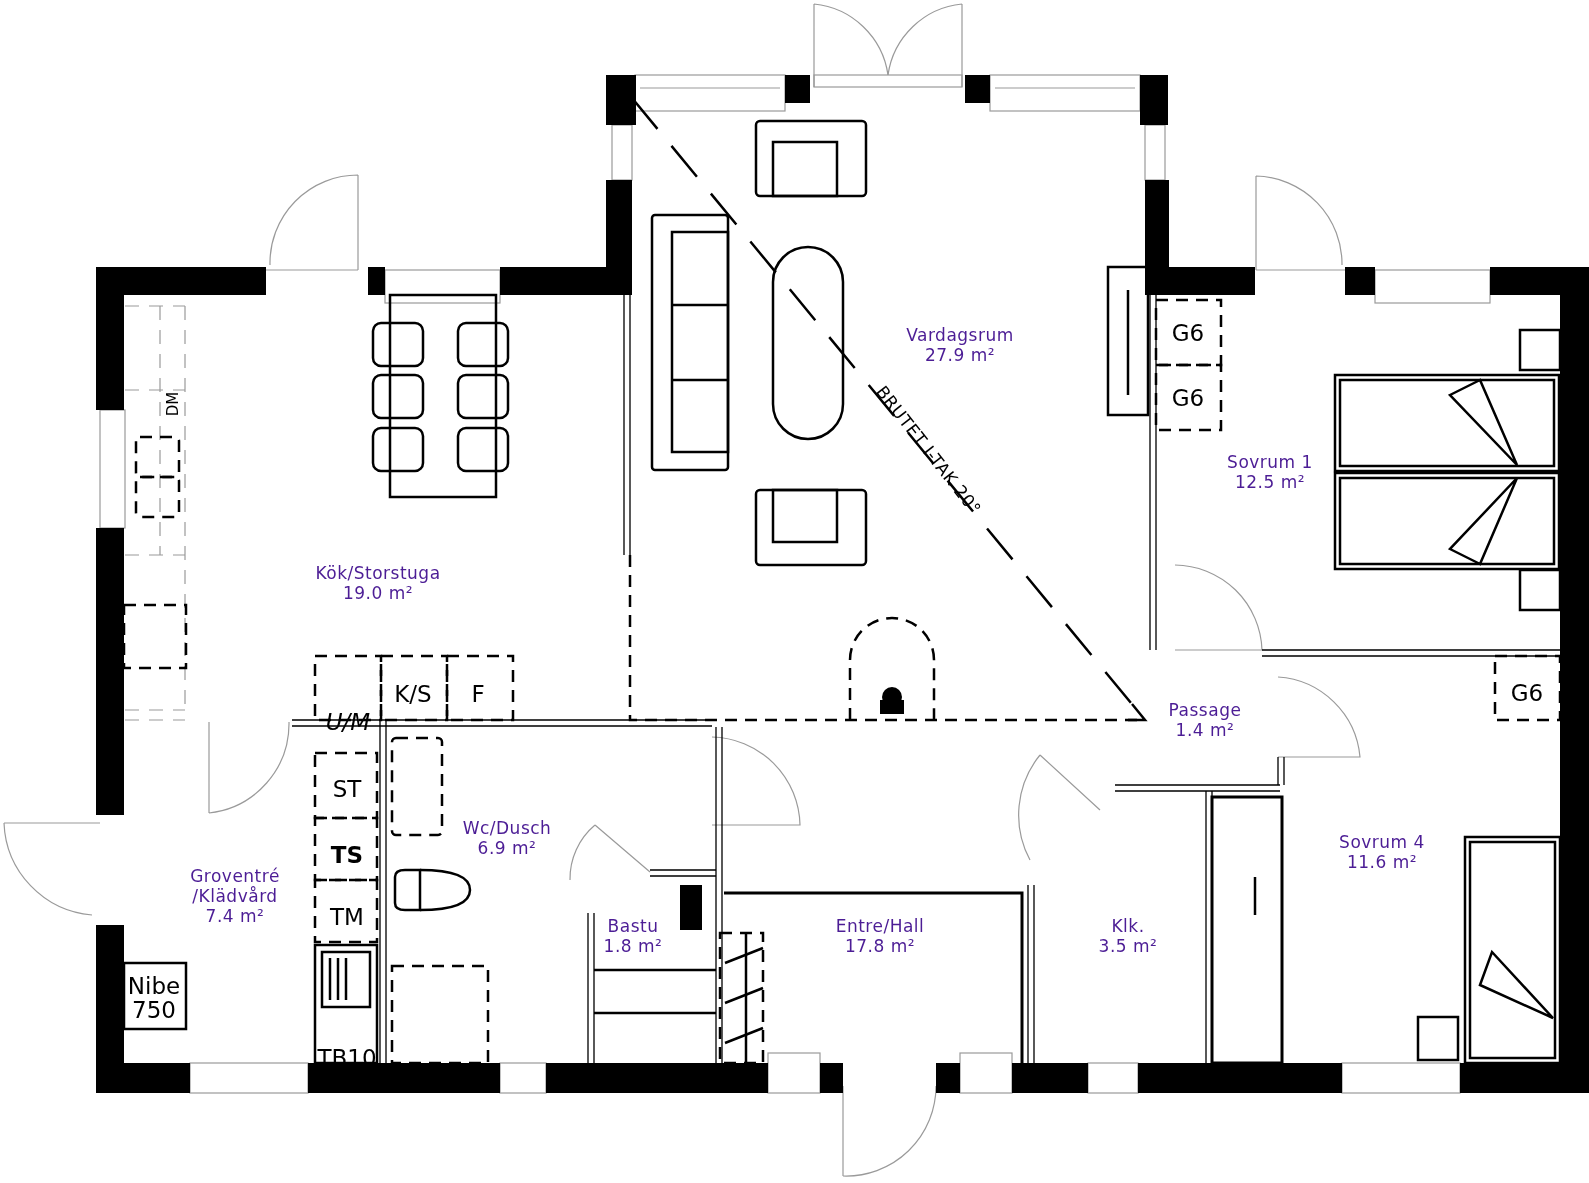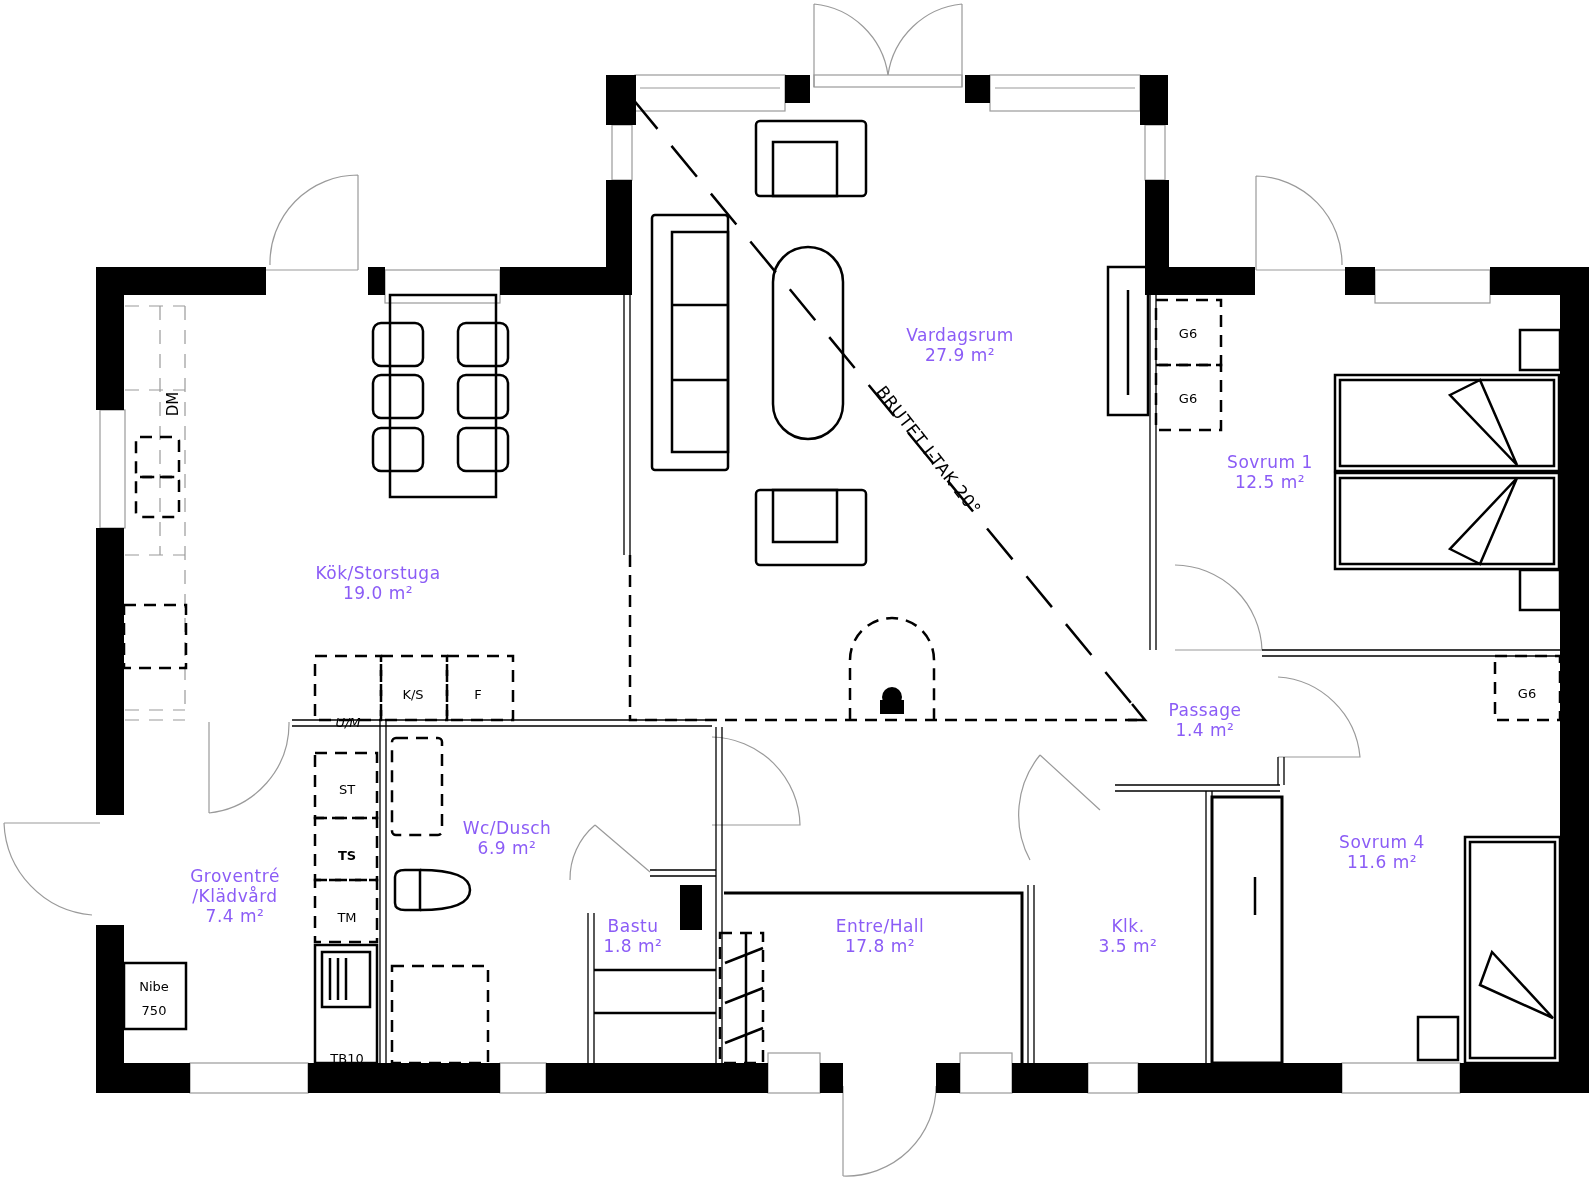--- a/index.html
+++ b/index.html
@@ -1,20 +1,20 @@
 <!DOCTYPE html>
 <html><head>
 <meta charset="utf-8">
 <style>
   html, body { margin: 0; padding: 0; background: #ffffff; }
   body { width: 1589px; height: 1183px; overflow: hidden; position: relative; font-family: "DejaVu Sans Mono", "Liberation Mono", monospace; }
   #plan { position: absolute; left: 0; top: 0; width: 1589px; height: 1183px; }
-  .lbl { position: absolute; text-align: center; color: #8b5cf6; font-family: "DejaVu Sans", "Liberation Sans", sans-serif; font-size: 17px; line-height: 20px; letter-spacing: 0.5px; white-space: nowrap; transform: translateX(-50%); }
+  .lbl { position: absolute; text-align: center; color: #4c1d95; font-family: "DejaVu Sans", "Liberation Sans", sans-serif; font-size: 17px; line-height: 20px; letter-spacing: 0.5px; white-space: nowrap; transform: translateX(-50%); }
   .lbl .area { display: block; }
-  .eq { position: absolute; font-family: "DejaVu Sans", "Liberation Sans", sans-serif; font-size: 13px; color: #000; transform: translate(-50%, -50%); white-space: nowrap; }
+  .eq { position: absolute; font-family: "DejaVu Sans", "Liberation Sans", sans-serif; font-size: 23px; color: #000; transform: translate(-50%, -50%); white-space: nowrap; }
   .roof { position: absolute; left: 880px; top: 378px; transform: rotate(52deg); transform-origin: left center; font-family: "DejaVu Sans", "Liberation Sans", sans-serif; font-size: 17px; letter-spacing: 0.5px; white-space: nowrap; }
   .dm { position: absolute; left: 173px; top: 404px; transform: translate(-50%,-50%) rotate(-90deg); font-family: "DejaVu Sans", "Liberation Sans", sans-serif; font-size: 15px; }
 </style>
 </head>
 <body>
 
 <svg id="plan" viewBox="0 0 1589 1183" xmlns="http://www.w3.org/2000/svg">
 
   <g fill="none" stroke="#9a9a9a" stroke-width="1.2">
 

